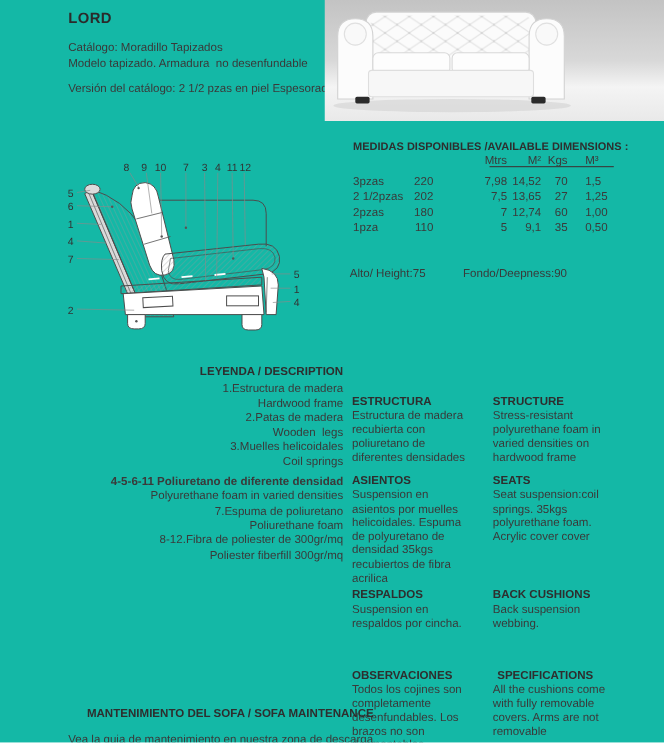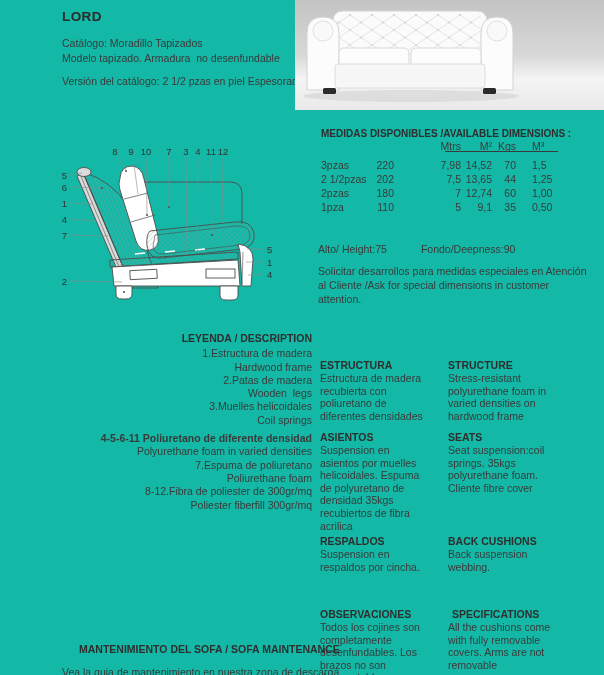--- a/index.html
+++ b/index.html
@@ -109,21 +109,21 @@
       <span class="c3">7,98</span>
       <span class="c4">14,52</span>
       <span class="c5">70</span>
       <span class="c6">1,5</span>
     </div>
     <div class="dim-row">
       <span class="c1">2 1/2pzas</span>
       <span class="c2">202</span>
       <span class="c3">7,5</span>
       <span class="c4">13,65</span>
-      <span class="c5">44</span>
+      <span class="c5">27</span>
       <span class="c6">1,25</span>
     </div>
     <div class="dim-row">
       <span class="c1">2pzas</span>
       <span class="c2">180</span>
       <span class="c3">7</span>
       <span class="c4">12,74</span>
       <span class="c5">60</span>
       <span class="c6">1,00</span>
     </div>
@@ -134,21 +134,20 @@
       <span class="c4">9,1</span>
       <span class="c5">35</span>
       <span class="c6">0,50</span>
     </div>
   </div>
   <div class="abs head-rule"></div>
 
   <div class="abs hd-row">
     <span>Alto/ Height:75</span><span style="display:inline-block;width:34px;"></span><span>Fondo/Deepness:90</span>
   </div>
-  <div class="abs note">Solicitar desarrollos para medidas especiales en Atención al Cliente /Ask for special dimensions in customer attention.</div>
 
   <div class="abs" style="left:50px;top:136px;">
     <svg width="252" height="172" viewBox="0 0 252 172">
       <defs>
         <pattern id="hatch" width="3.6" height="3.6" patternUnits="userSpaceOnUse" patternTransform="rotate(45)">
           <line x1="0" y1="0" x2="0" y2="3.6" stroke="#9a9a9a" stroke-width="0.6"></line>
         </pattern>
         <pattern id="hatch2" width="3.6" height="3.6" patternUnits="userSpaceOnUse" patternTransform="rotate(-25)">
           <line x1="0" y1="0" x2="0" y2="3.6" stroke="#9a9a9a" stroke-width="0.6"></line>
         </pattern>
@@ -261,21 +260,21 @@
     </div>
   </div>
 
   <div class="abs spec-row" style="left:320px;top:431px;">
     <div class="spec narrow">
       <h4>ASIENTOS</h4>
       <p>Suspension en asientos por muelles helicoidales. Espuma de polyuretano de densidad 35kgs recubiertos de fibra acrilica</p>
     </div>
     <div class="spec">
       <h4>SEATS</h4>
-      <p>Seat suspension:coil springs. 35kgs polyurethane foam. Cliente fibre cover</p>
+      <p>Seat suspension:coil springs. 35kgs polyurethane foam. Acrylic cover cover</p>
     </div>
   </div>
 
   <div class="abs spec-row" style="left:320px;top:535px;">
     <div class="spec">
       <h4>RESPALDOS</h4>
       <p>Suspension en respaldos por cincha.</p>
     </div>
     <div class="spec">
       <h4>BACK CUSHIONS</h4>

